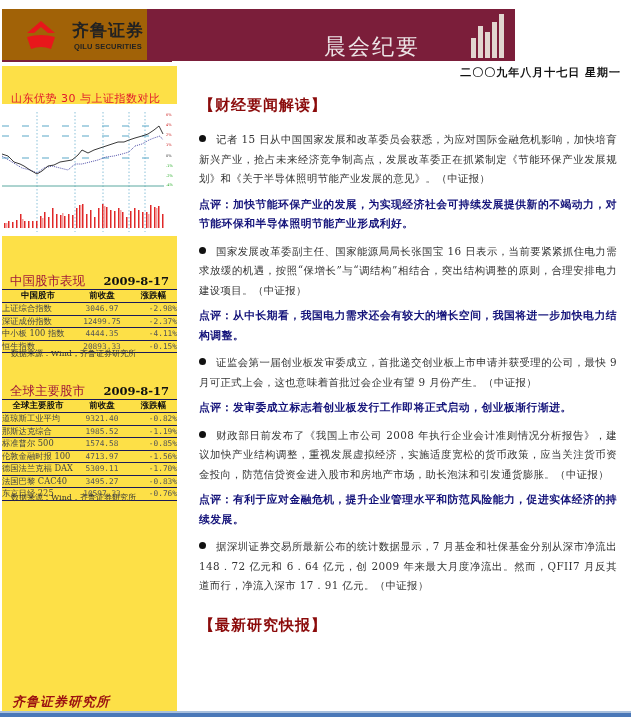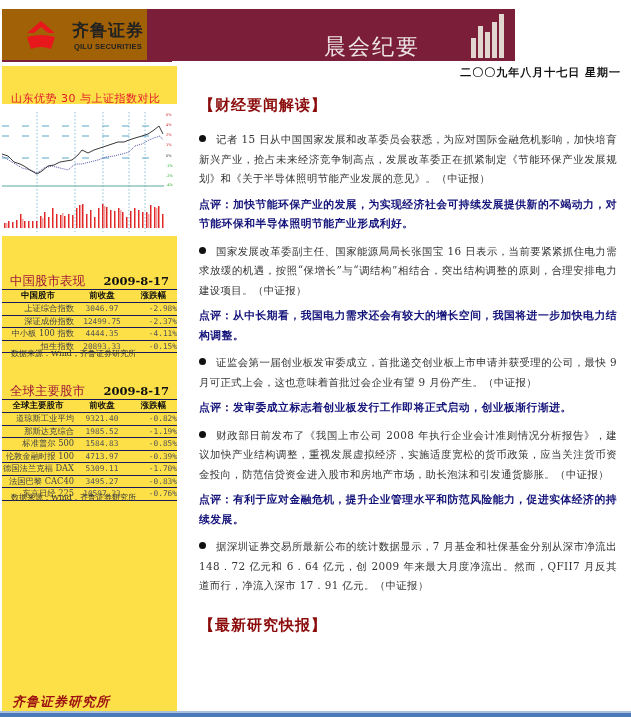--- a/index.html
+++ b/index.html
@@ -22,21 +22,21 @@
   .sidebar { position: absolute; left: 2px; top: 66px; width: 175px; height: 646px; background: #fde047; }
   .chart-title { position: absolute; left: 9px; top: 25px; font-family: "DejaVu Sans", sans-serif; font-size: 11px; color: #e0182c; letter-spacing: 0.5px; }
   .chart-box { position: absolute; left: 0; top: 38px; width: 175px; height: 132px; background: #fff; }
   .sec-title { position: absolute; left: 8px; font-family: "DejaVu Sans", sans-serif; font-size: 12.5px; color: #a0183a; }
   .sec-date { position: absolute; right: 8px; font-family: "DejaVu Serif", serif; font-weight: bold; font-size: 11.5px; color: #111; }
   table.mkt { position: absolute; left: 0; width: 175px; border-collapse: collapse; font-size: 8.3px; color: #444; }
   table.mkt th { font-weight: bold; color: #111; font-size: 8.5px; height: 12px; border-top: 1.5px solid #1a1a5a; border-bottom: 1.5px solid #1a1a5a; }
   table.mkt td { height: 12.5px; border-bottom: 1px solid #1a1a5a; white-space: nowrap; }
   table.mkt td.n { text-align: center; font-family: "DejaVu Sans Mono", monospace; font-size: 7.8px; color: #555; }
   table.mkt td.c { text-align: right; font-family: "DejaVu Sans Mono", monospace; font-size: 7.8px; color: #555; }
-  table.mkt td.l { text-align: right; }
+  table.mkt td.l { text-align: left; }
   .src { position: absolute; left: 9px; font-size: 8px; color: #333; }
   .footer-brand { position: absolute; left: 10px; top: 627px; font-size: 13px; font-weight: bold; font-style: italic; color: #9b1111; letter-spacing: 1px; }
 
   
   .main { position: absolute; left: 199px; top: 96px; width: 418px; }
   .section-heading { font-size: 15px; font-weight: bold; color: #8b0b0b; letter-spacing: 1px; margin-bottom: 15px; }
   .news { font-size: 10.4px; line-height: 19.5px; color: #333; letter-spacing: 0.4px; text-align: justify; margin-bottom: 6px; }
   .bullet { display: inline-block; width: 7px; height: 7px; border-radius: 50%; background: #111; margin-right: 10px; vertical-align: 1px; }
   .comment { font-size: 10.8px; line-height: 19.5px; font-weight: bold; color: #14137a; letter-spacing: 0.5px; margin-bottom: 8px; }
 
@@ -216,27 +216,27 @@
         <td class="n">9321.40</td>
         <td class="c">-0.82%</td>
       </tr>
       <tr>
         <td class="l">那斯达克综合</td>
         <td class="n">1985.52</td>
         <td class="c">-1.19%</td>
       </tr>
       <tr>
         <td class="l">标准普尔 500</td>
-        <td class="n">1584.83</td>
+        <td class="n">1574.58</td>
         <td class="c">-0.85%</td>
       </tr>
       <tr>
         <td class="l">伦敦金融时报 100</td>
         <td class="n">4713.97</td>
-        <td class="c">-0.39%</td>
+        <td class="c">-1.56%</td>
       </tr>
       <tr>
         <td class="l">德国法兰克福 DAX</td>
         <td class="n">5309.11</td>
         <td class="c">-1.70%</td>
       </tr>
       <tr>
         <td class="l">法国巴黎 CAC40</td>
         <td class="n">3495.27</td>
         <td class="c">-0.83%</td>

